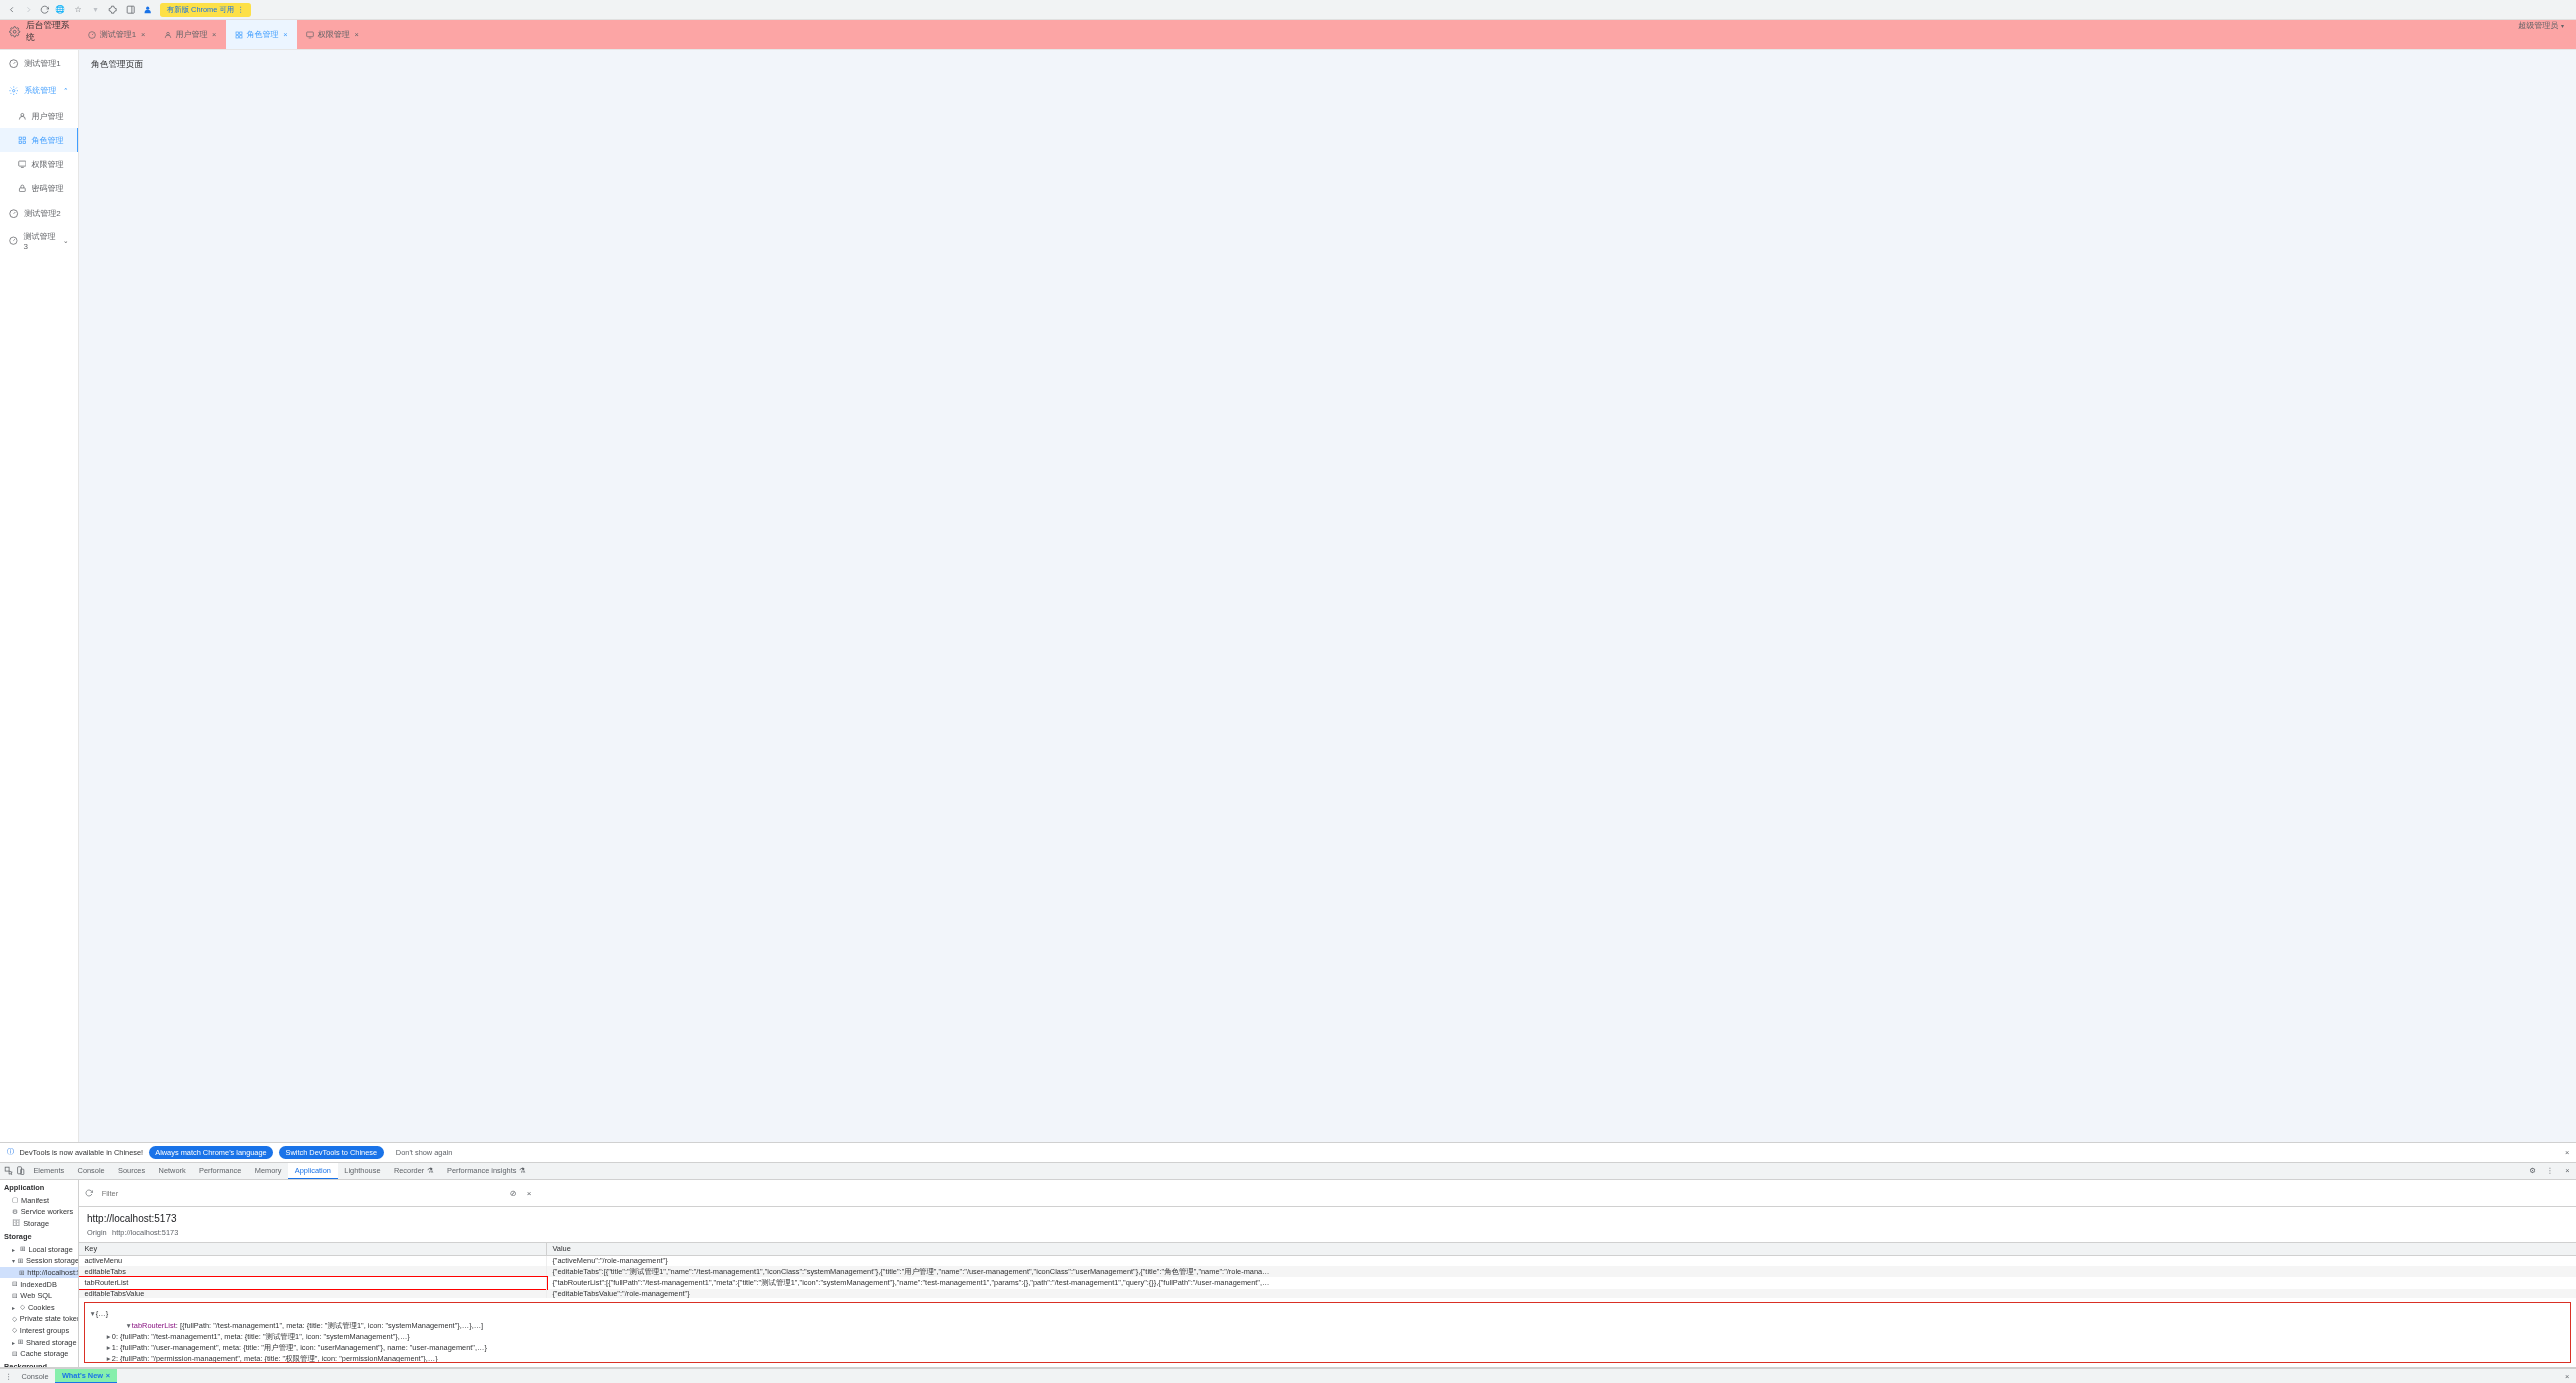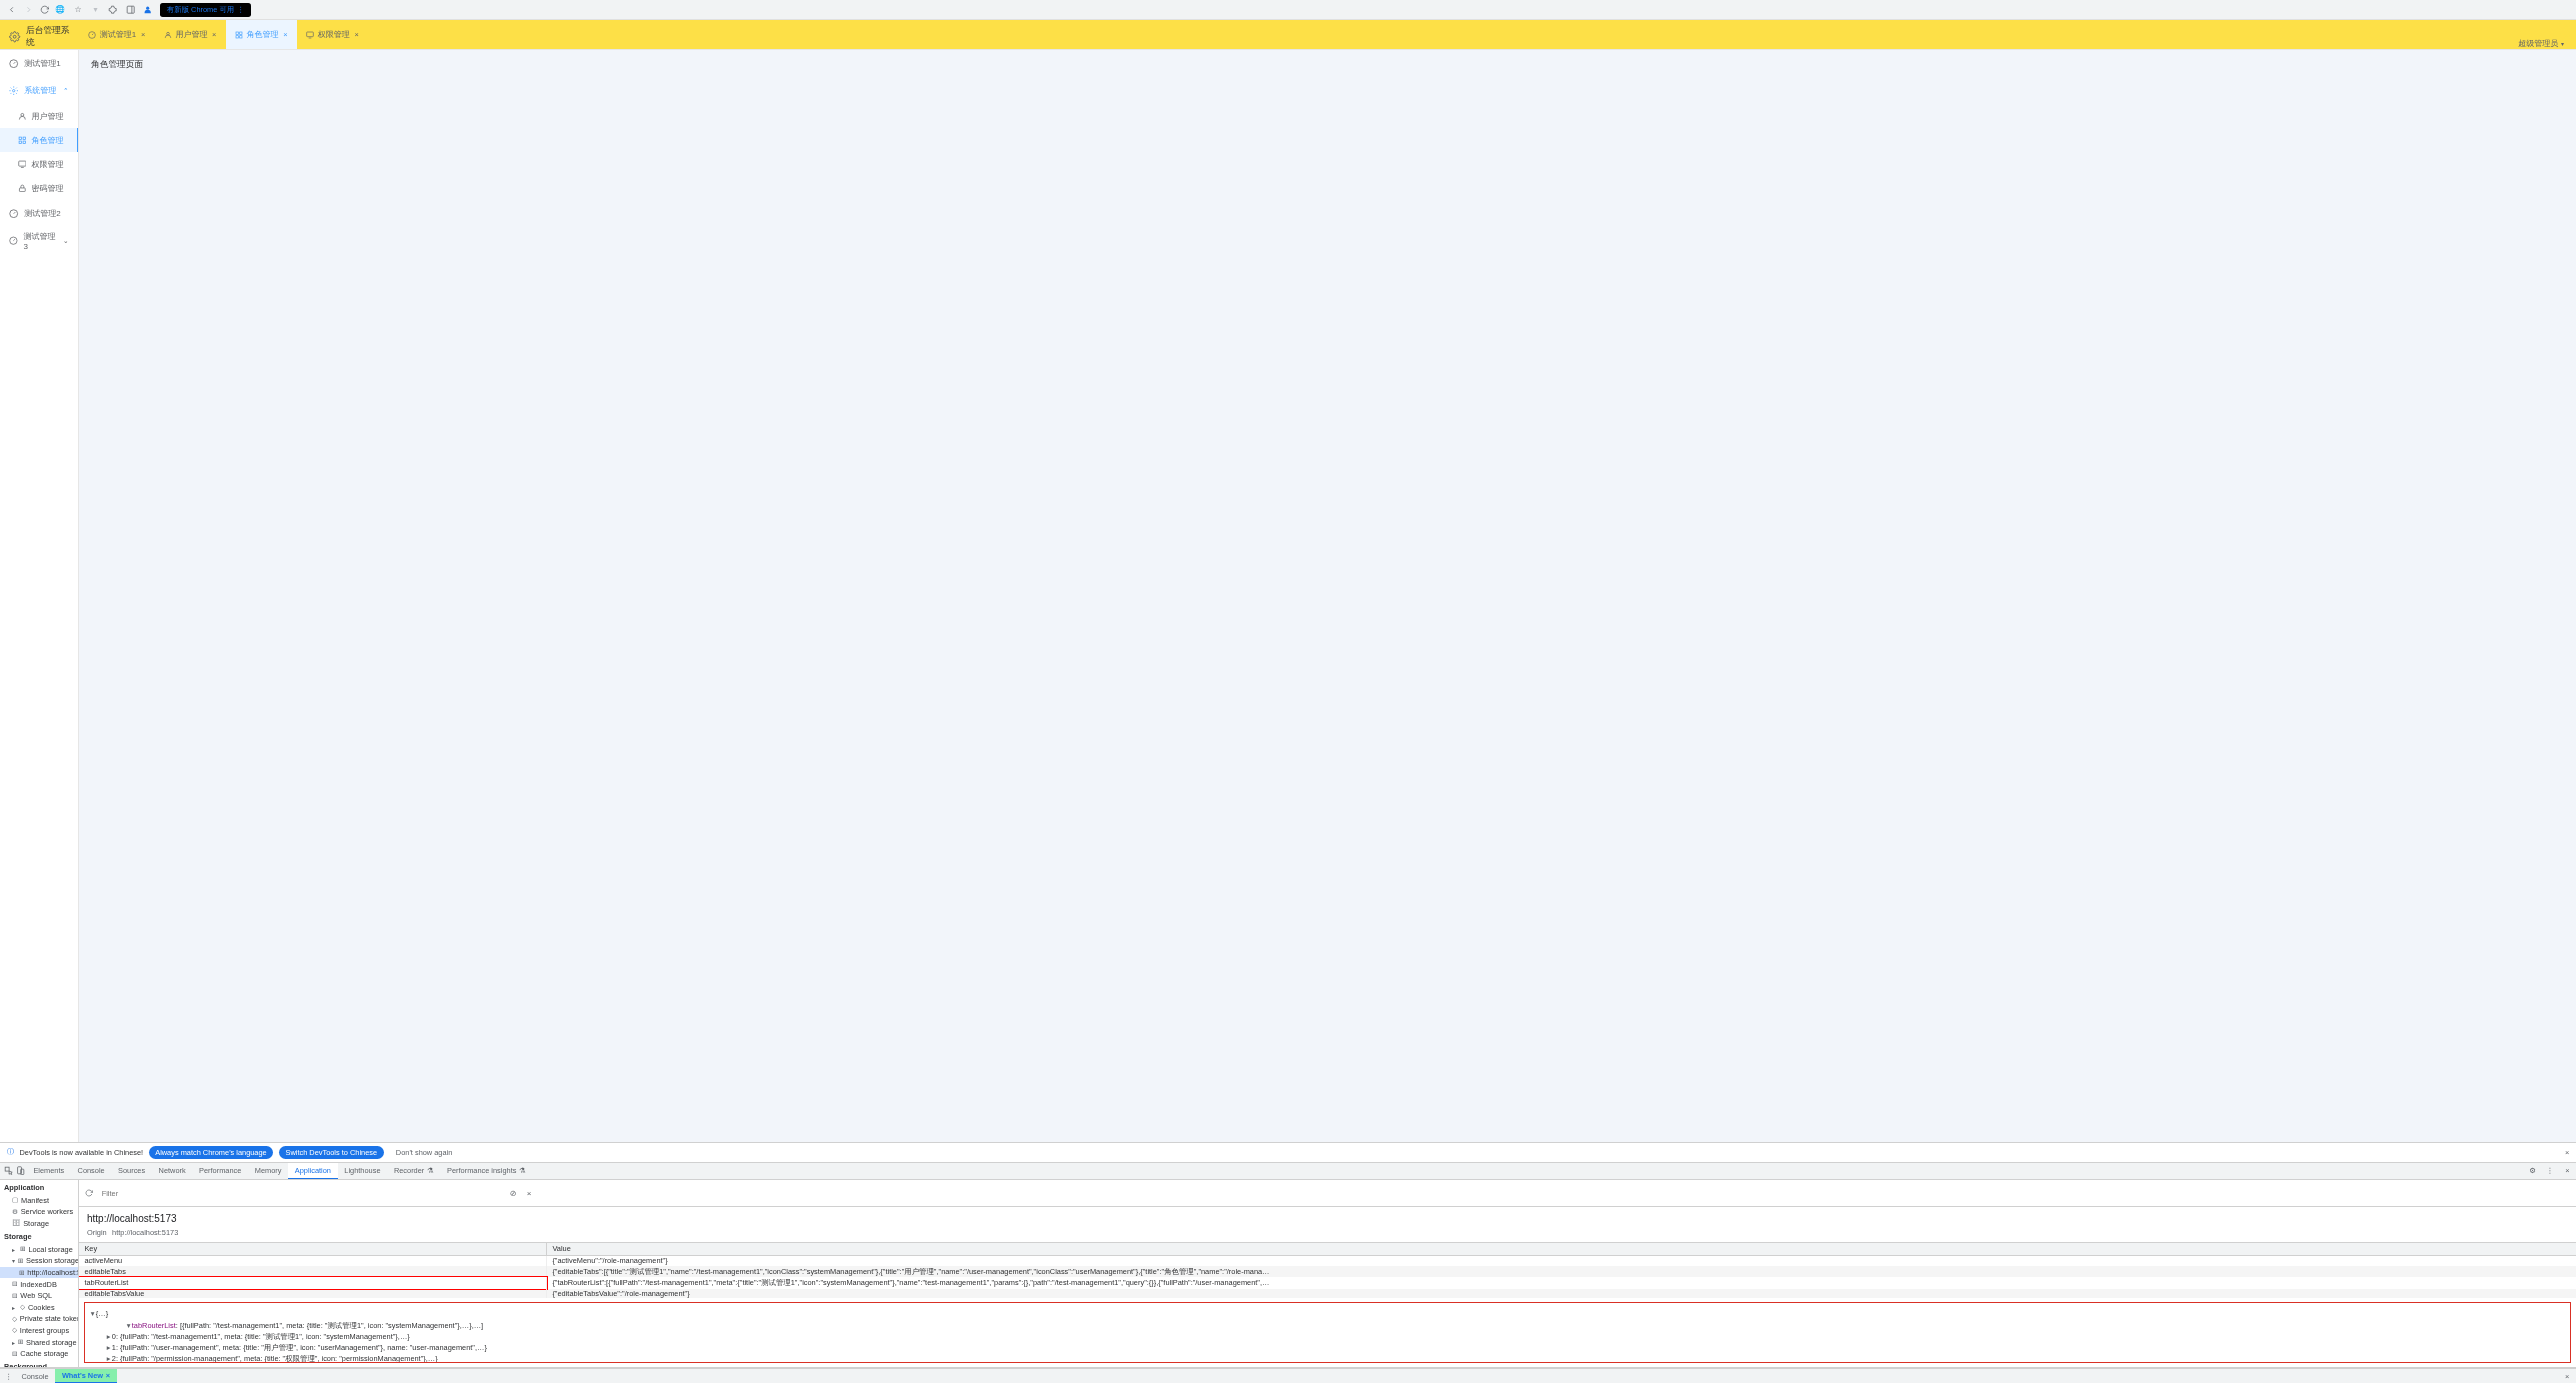--- a/index.html
+++ b/index.html
@@ -5,25 +5,25 @@
 * { margin: 0; padding: 0; box-sizing: border-box; font-family: -apple-system, BlinkMacSystemFont, "Segoe UI", Arial, sans-serif; }
 body { font-size: 8px; color: #303133; background: #fff; overflow: hidden; }
 
 
 .browser-bar { height: 20px; display: flex; align-items: center; padding: 0 6.7px; border-bottom: 0.7px solid #e0e0e0; background: #f1f3f4; gap: 5.4px; }
 .nav-arrow { width: 10.8px; height: 10.8px; display: flex; align-items: center; justify-content: center; cursor: pointer; color: #5f6368; }
 .nav-arrow.disabled { color: #bdc1c6; }
 .addr-bar { flex: 1; height: 15px; background: #fff; border-radius: 7.4px; display: flex; align-items: center; padding: 0 6.7px; gap: 4px; font-size: 8px; color: #202124; margin: 0 4px; }
 .browser-right { display: flex; align-items: center; gap: 6.7px; }
 .browser-ico { width: 10.8px; height: 10.8px; color: #5f6368; display:flex; align-items:center; justify-content:center; }
-.chrome-btn { background: #000000; color: #1a73e8; padding: 2px 6.7px; border-radius: 2.7px; font-size: 7.4px; display: flex; align-items: center; gap: 2.7px; }
+.chrome-btn { background: #fde047; color: #1a73e8; padding: 2px 6.7px; border-radius: 2.7px; font-size: 7.4px; display: flex; align-items: center; gap: 2.7px; }
 
 
 .app { display: flex; flex-direction: column; height: 100vh; }
-.app-header { display: flex; align-items: flex-end; height: 30px; border-bottom: 0.7px solid #e6e6e6; background: #fde047; }
+.app-header { display: flex; align-items: flex-start; height: 30px; border-bottom: 0.7px solid #e6e6e6; background: #fca5a5; }
 .logo { display: flex; align-items: center; gap: 5.4px; padding: 0 9.4px; width: 79px; font-size: 8.7px; color: #303133; font-weight: 500; }
 .logo svg { color: #606266; }
 .tabs { display: flex; height: 100%; }
 .tab { display: flex; align-items: center; gap: 3.4px; padding: 0 9.4px; font-size: 8px; color: #606266; cursor: pointer; position: relative; }
 .tab.active { background: #ecf5ff; color: #409eff; }
 .tab-close { font-size: 7.4px; margin-left: 1.3px; }
 .user-info { margin-left: auto; padding: 0 12px; color: #606266; font-size: 8px; display:flex; align-items:center; gap:2.7px;}
 
 
 .body-row { display: flex; flex: 1; overflow: hidden; }

